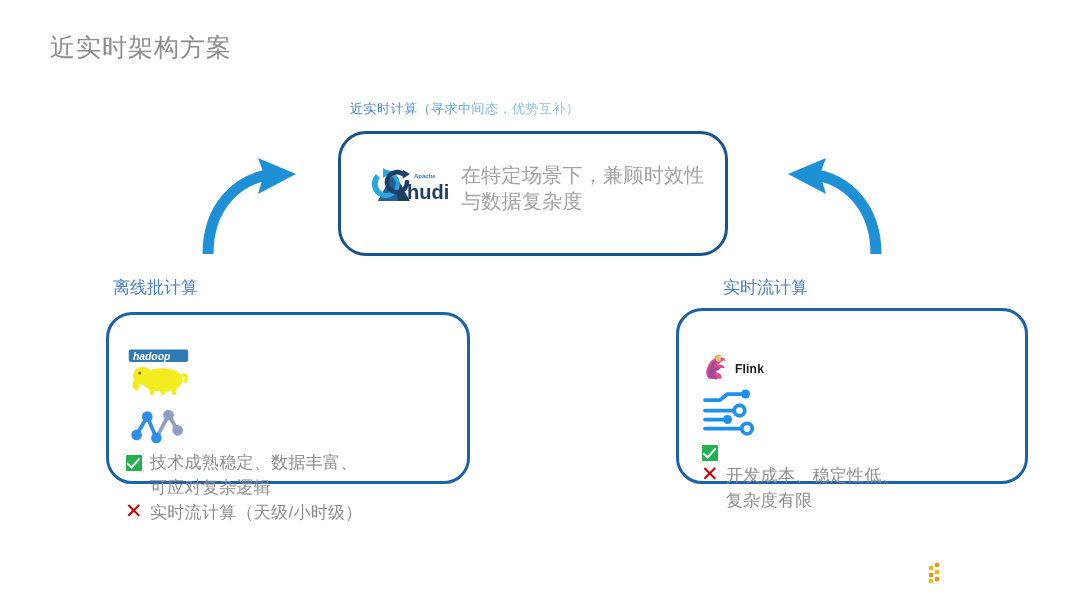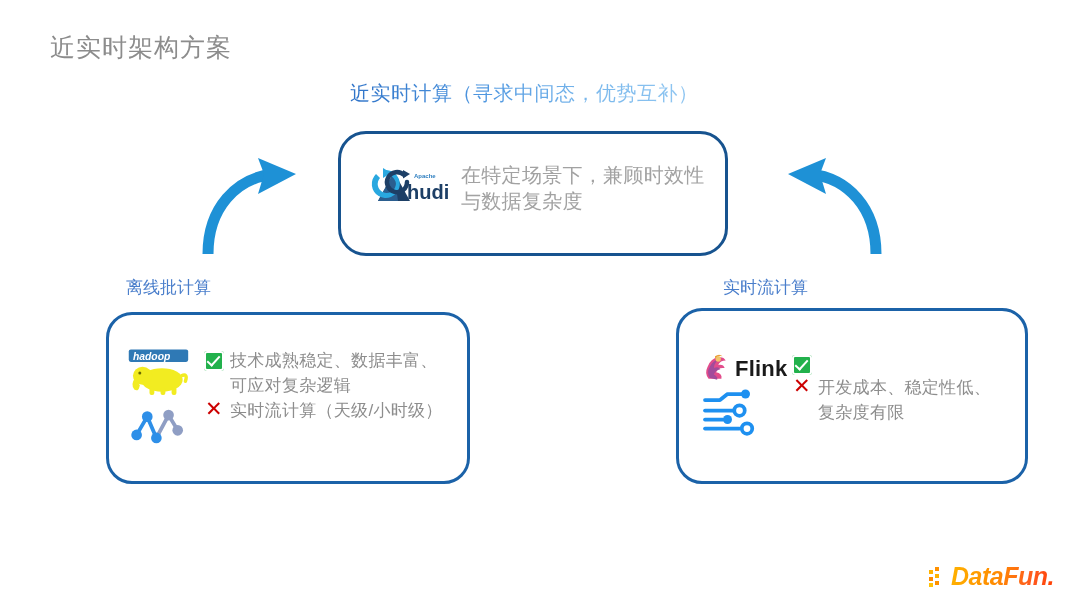--- a/index.html
+++ b/index.html
@@ -30,22 +30,22 @@
     font-size: 25px;
     letter-spacing: 1px;
     color: #8c8c8c;
     white-space: nowrap;
   }
 
   
   .center-heading {
     position: absolute;
     left: 350px;
-    top: 80px;
-    font-size: 20px;
+    top: 100px;
+    font-size: 13px;
     white-space: nowrap;
     background: linear-gradient(90deg, #2f73c8 0%, #4f97e0 38%, #7ab8ec 70%, #93c8f2 100%);
     -webkit-background-clip: text;
     background-clip: text;
     color: transparent;
     letter-spacing: 0.5px;
   }
 
   
   .card {
@@ -76,21 +76,21 @@
     height: 176px;
   }
 
   
   .section-label {
     position: absolute;
     font-size: 17px;
     color: #4a7ecb;
     white-space: nowrap;
   }
-  .label-left  { left: 126px; top: 276px; }
+  .label-left  { left: 113px; top: 276px; }
   .label-right { left: 723px; top: 276px; }
 
   
   .top-inner {
     position: absolute;
     left: 355px;
     top: 160px;
     width: 360px;
     display: flex;
     align-items: flex-start;
@@ -109,20 +109,21 @@
     color: #a2a2a2;
     letter-spacing: 0.3px;
     padding-top: 2px;
   }
 
   
   .card-body {
     position: absolute;
     display: flex;
     align-items: flex-start;
+    flex-direction: column;
   }
   .body-left  { left: 124px; top: 348px; }
   .body-right { left: 700px; top: 352px; }
 
   .logo-col {
     width: 80px;
     flex: 0 0 auto;
     display: flex;
     flex-direction: column;
     align-items: center;
@@ -162,21 +163,21 @@
   .mark-x {
     color: #cc0000;
     font-size: 21px;
     line-height: 20px;
     font-weight: bold;
     text-align: center;
     margin-top: 1px;
   }
 
   .flink-word {
-    font-size: 22px;
+    font-size: 12px;
     font-weight: bold;
     color: #1a1a1a;
     letter-spacing: 0.2px;
   }
   .flink-row { display: flex; align-items: center; gap: 5px; }
 
   
   .arrow { position: absolute; }
   .arrow-left  { left: 196px; top: 158px; }
   .arrow-right { left: 778px; top: 158px; }
@@ -345,16 +346,15 @@
 
   <div class="datafun">
     <svg width="20" height="22" viewBox="0 0 20 22" aria-hidden="true">
       <rect x="1" y="4" width="4" height="4" fill="#ffb300"></rect>
       <rect x="7" y="1" width="4" height="4" fill="#ff9100"></rect>
       <rect x="1" y="11" width="4" height="4" fill="#ff8a00"></rect>
       <rect x="7" y="8" width="4" height="4" fill="#ffb300"></rect>
       <rect x="1" y="17" width="4" height="4" fill="#ffc107"></rect>
       <rect x="7" y="15" width="4" height="4" fill="#ff9100"></rect>
     </svg>
-    <span class="datafun-word">DataFun.</span>
   </div>
 
 </div>
 
 </body></html>

